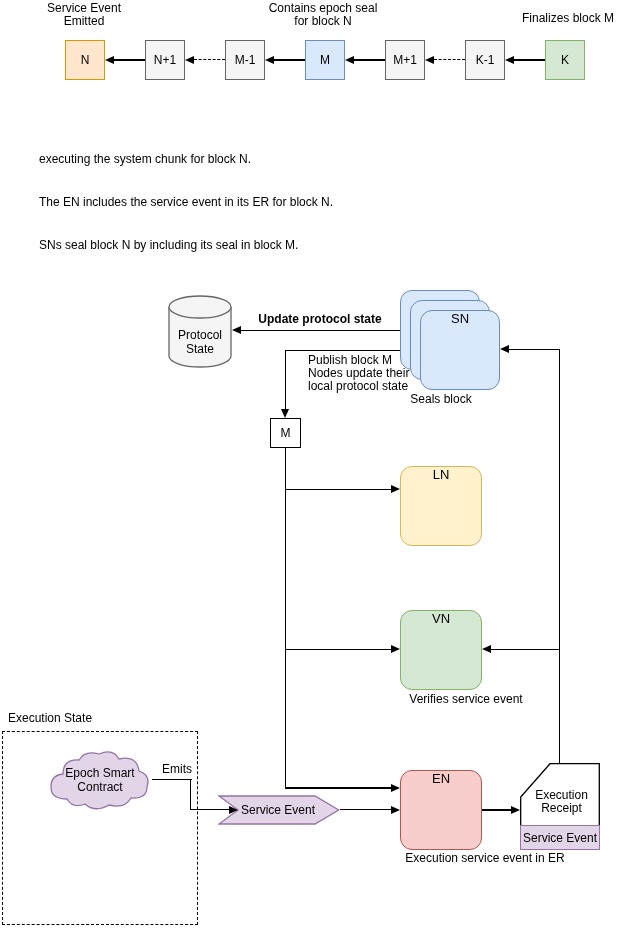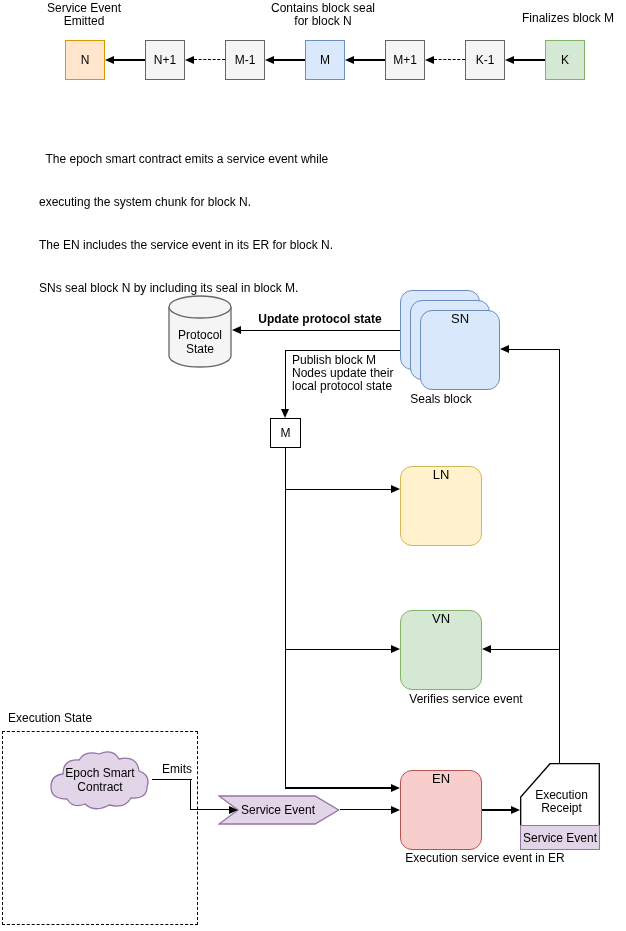--- a/index.html
+++ b/index.html
@@ -49,21 +49,21 @@
 </head>
 <body>
 
 <div id="canvas">
 
   <div class="lbl" style="left:24px; top:2px; width:120px;">
     <div>Service Event</div>
     <div>Emitted</div>
   </div>
   <div class="lbl" style="left:258px; top:2px; width:130px;">
-    <div>Contains block seal</div>
+    <div>Contains epoch seal</div>
     <div>for block N</div>
   </div>
   <div class="lbl" style="left:508px; top:12px; width:120px;">
     <div>Finalizes block M</div>
   </div>
 
   <div class="chainblock c-orange" style="left:65px;  top:40px;">
       <span>N</span>
     </div>
   <div class="chainblock c-gray" style="left:145px; top:40px;">
@@ -92,21 +92,20 @@
   <div class="tri tri-l" style="left:265px; top:55.5px;"></div>
   <div class="ln h" style="left:273.5px; top:59.3px; width:31.5px;"></div>
   <div class="tri tri-l" style="left:345px; top:55.5px;"></div>
   <div class="ln h" style="left:353.5px; top:59.3px; width:31.5px;"></div>
   <div class="tri tri-l" style="left:425px; top:55.5px;"></div>
   <div class="lnd" style="left:433.5px; top:59.3px; width:31.5px;"></div>
   <div class="tri tri-l" style="left:505px; top:55.5px;"></div>
   <div class="ln h" style="left:513.5px; top:59.3px; width:31.5px;"></div>
 
   <div class="desc">
-    <div>  The epoch smart contract emits a service event while</div>
     <div>executing the system chunk for block N.</div>
     <div>The EN includes the service event in its ER for block N.</div>
     <div>SNs seal block N by including its seal in block M.</div>
   </div>
 
   <div class="abs z2" style="left:168px; top:295px;">
     <svg width="64" height="73" viewBox="0 0 64 73">
       <path d="M 1 12 L 1 61 A 31 11 0 0 0 63 61 L 63 12" fill="#F5F5F5" stroke="#666666" stroke-width="1.3"></path>
       <ellipse cx="32" cy="12" rx="31" ry="11" fill="#F5F5F5" stroke="#666666" stroke-width="1.3"></ellipse>
     </svg>
@@ -127,21 +126,21 @@
   <div class="node c-blue" style="left:420px; top:310px; width:80px; height:80px;">
     <span>SN</span>
   </div>
   <div class="lbl" style="left:381px; top:393px; width:120px; z-index:2;">
     <div>Seals block</div>
   </div>
 
   <div class="ln h" style="left:286px; top:349.8px; width:134px;"></div>
   <div class="ln v" style="left:285px; top:350px; height:59px;"></div>
   <div class="tri tri-d" style="left:281.2px; top:409px;"></div>
-  <div class="lbl-left" style="left:292px; top:354px; z-index:2;">
+  <div class="lbl-left" style="left:308px; top:354px; z-index:2;">
     <div>Publish block M</div>
     <div>Nodes update their</div>
     <div>local protocol state</div>
   </div>
 
   <div class="mbox">
     <span>M</span>
   </div>
 
   <div class="ln v" style="left:285px; top:448px; height:340.5px;"></div>

